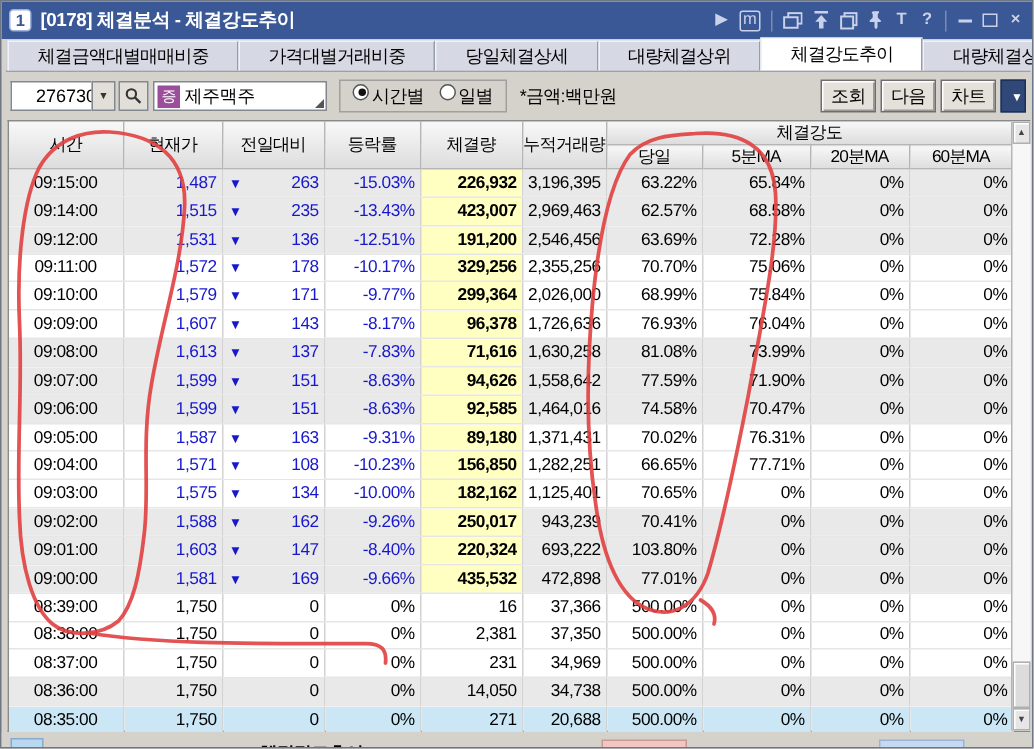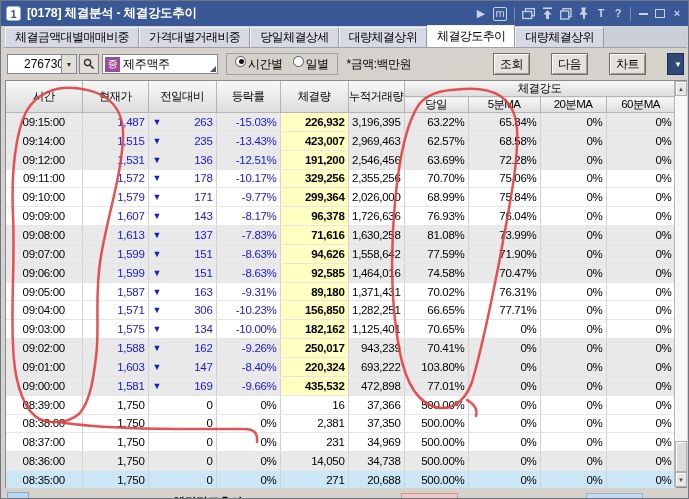--- a/index.html
+++ b/index.html
@@ -16,37 +16,37 @@
   .ic-mbox{width:14px;height:13px;border:1px solid #C9D2EA;border-radius:2px;font-size:9px;}
   .ic-sep{width:1px;height:14px;background:#7C8CB0;}
   .ic-min{align-items:flex-end;}
   .ic-min i{display:block;width:9px;height:2px;background:#C9D2EA;}
   .ic-max i{display:block;width:10px;height:9px;border:1.5px solid #C9D2EA;}
   .ic-close{font-size:14px;font-weight:bold;}
   .ic svg{display:block;}
 
   
   .tabbar{position:absolute;left:3px;top:25px;width:683px;height:22px;background:#CBCFDA;display:flex;align-items:flex-end;padding-left:1px;border-bottom:1px solid #9AA0AE;}
-  .tab{height:20px;background:#D6D9E3;border:1px solid #959CAC;border-top-color:#F0F2F6;border-left-color:#F0F2F6;border-bottom:none;font-size:12px;letter-spacing:-0.6px;color:#000;display:flex;align-items:center;padding:0 9px;white-space:nowrap;cursor:default;}
+  .tab{height:20px;background:#D6D9E3;border:1px solid #959CAC;border-top-color:#F0F2F6;border-left-color:#F0F2F6;border-bottom:none;font-size:12px;letter-spacing:-0.6px;color:#000;display:flex;align-items:center;padding:0 19px;white-space:nowrap;cursor:default;}
   .tab.active{background:#FFFFFF;height:22px;font-weight:normal;position:relative;z-index:2;}
 
   
   .toolbar{position:absolute;left:3px;top:47px;width:683px;height:32px;background:#D5D1CB;display:flex;align-items:center;padding:0 3px;}
   .code-box{width:54px;height:20px;background:#fff;border:1px solid #828790;border-right:none;display:flex;align-items:center;padding-left:16px;font-size:12px;color:#000;}
   .mini-btn{width:16px;height:20px;background:#E2DFD9;border:1px solid #828790;font-size:7px;color:#333;display:flex;align-items:center;justify-content:center;padding:0;}
   .mag-btn{width:20px;height:20px;margin-left:2px;}
   .name-box{position:relative;width:116px;height:20px;background:#fff;border:1px solid #828790;display:flex;align-items:center;gap:3px;padding-left:2px;margin-left:3px;font-size:12px;letter-spacing:-0.3px;}
   .badge-jeung{width:15px;height:15px;background:var(--badge-purple,#9B4F9B);color:#fff;font-size:10px;display:flex;align-items:center;justify-content:center;flex:none;}
   .grip{position:absolute;right:1px;bottom:1px;width:0;height:0;border-left:6px solid transparent;border-bottom:6px solid #555;}
   .radio-box{height:22px;border:1px solid #A0A0A0;display:flex;align-items:center;gap:10px;padding:0 8px;margin-left:8px;font-size:12px;letter-spacing:-0.5px;}
   .radio-box label{display:flex;gap:2px;}
   .radio{width:11px;height:11px;border-radius:50%;border:1px solid #555;background:#fff;display:inline-block;position:relative;}
   .radio.checked::after{content:'';position:absolute;left:2.5px;top:2.5px;width:5px;height:5px;border-radius:50%;background:#111;}
   .amt{font-size:12px;letter-spacing:-0.5px;margin-left:9px;color:#000;}
-  .tb-right{margin-left:auto;display:flex;align-items:flex-end;gap:21px;}
+  .tb-right{margin-left:auto;display:flex;align-items:flex-end;gap:3px;}
   .tb-right button{height:22px;min-width:37px;background:#E4E1DB;border:1px solid #6d6d6d;box-shadow:inset 1px 1px 0 #fff,inset -1px -1px 0 #9a9a9a;font-size:12px;letter-spacing:-0.5px;color:#000;font-family:inherit;}
   .dark-dd{min-width:17px !important;width:17px;background:#2F4878 !important;color:#fff !important;font-size:8px !important;box-shadow:none !important;border:1px solid #1E3055 !important;}
 
   
   .content{position:absolute;left:4px;top:79px;width:682px;height:408px;background:#fff;border-top:1px solid #8A8A8A;border-left:1px solid #8A8A8A;border-bottom:1px solid #8A8A8A;}
   table{border-collapse:collapse;table-layout:fixed;width:669px;}
   th{background:linear-gradient(#F8F8F8,#DDDDDD);border-right:1px solid #B5B5B5;border-bottom:1px solid #B5B5B5;font-weight:normal;font-size:11.5px;letter-spacing:-0.6px;padding:0;white-space:nowrap;overflow:hidden;}
   tr.h1{height:14px;} tr.h2{height:16px;}
   tbody tr{height:18.85px;}
   td{padding:0 3px 0 0;border-right:1px solid #D2D2D2;border-bottom:1px solid #E6E6E6;font-size:11.5px;letter-spacing:-0.3px;white-space:nowrap;overflow:hidden;text-align:right;color:#000;background:#fff;}
@@ -315,21 +315,21 @@
             <td class="c-volume">89,180</td>
             <td class="c-cumvol">1,371,431</td>
             <td class="c-today">70.02%</td>
             <td class="c-ma5">76.31%</td>
             <td class="c-ma20">0%</td>
             <td class="c-ma60">0%</td>
           </tr>
           <tr class="band-white dir-down">
             <td class="c-time">09:04:00</td>
             <td class="c-price">1,571</td>
-            <td class="c-change"><span class="dn-arrow">▼</span><span class="chg-val">306</span></td>
+            <td class="c-change"><span class="dn-arrow">▼</span><span class="chg-val">108</span></td>
             <td class="c-rate">-10.23%</td>
             <td class="c-volume">156,850</td>
             <td class="c-cumvol">1,282,251</td>
             <td class="c-today">66.65%</td>
             <td class="c-ma5">77.71%</td>
             <td class="c-ma20">0%</td>
             <td class="c-ma60">0%</td>
           </tr>
           <tr class="band-white dir-down">
             <td class="c-time">09:03:00</td>

